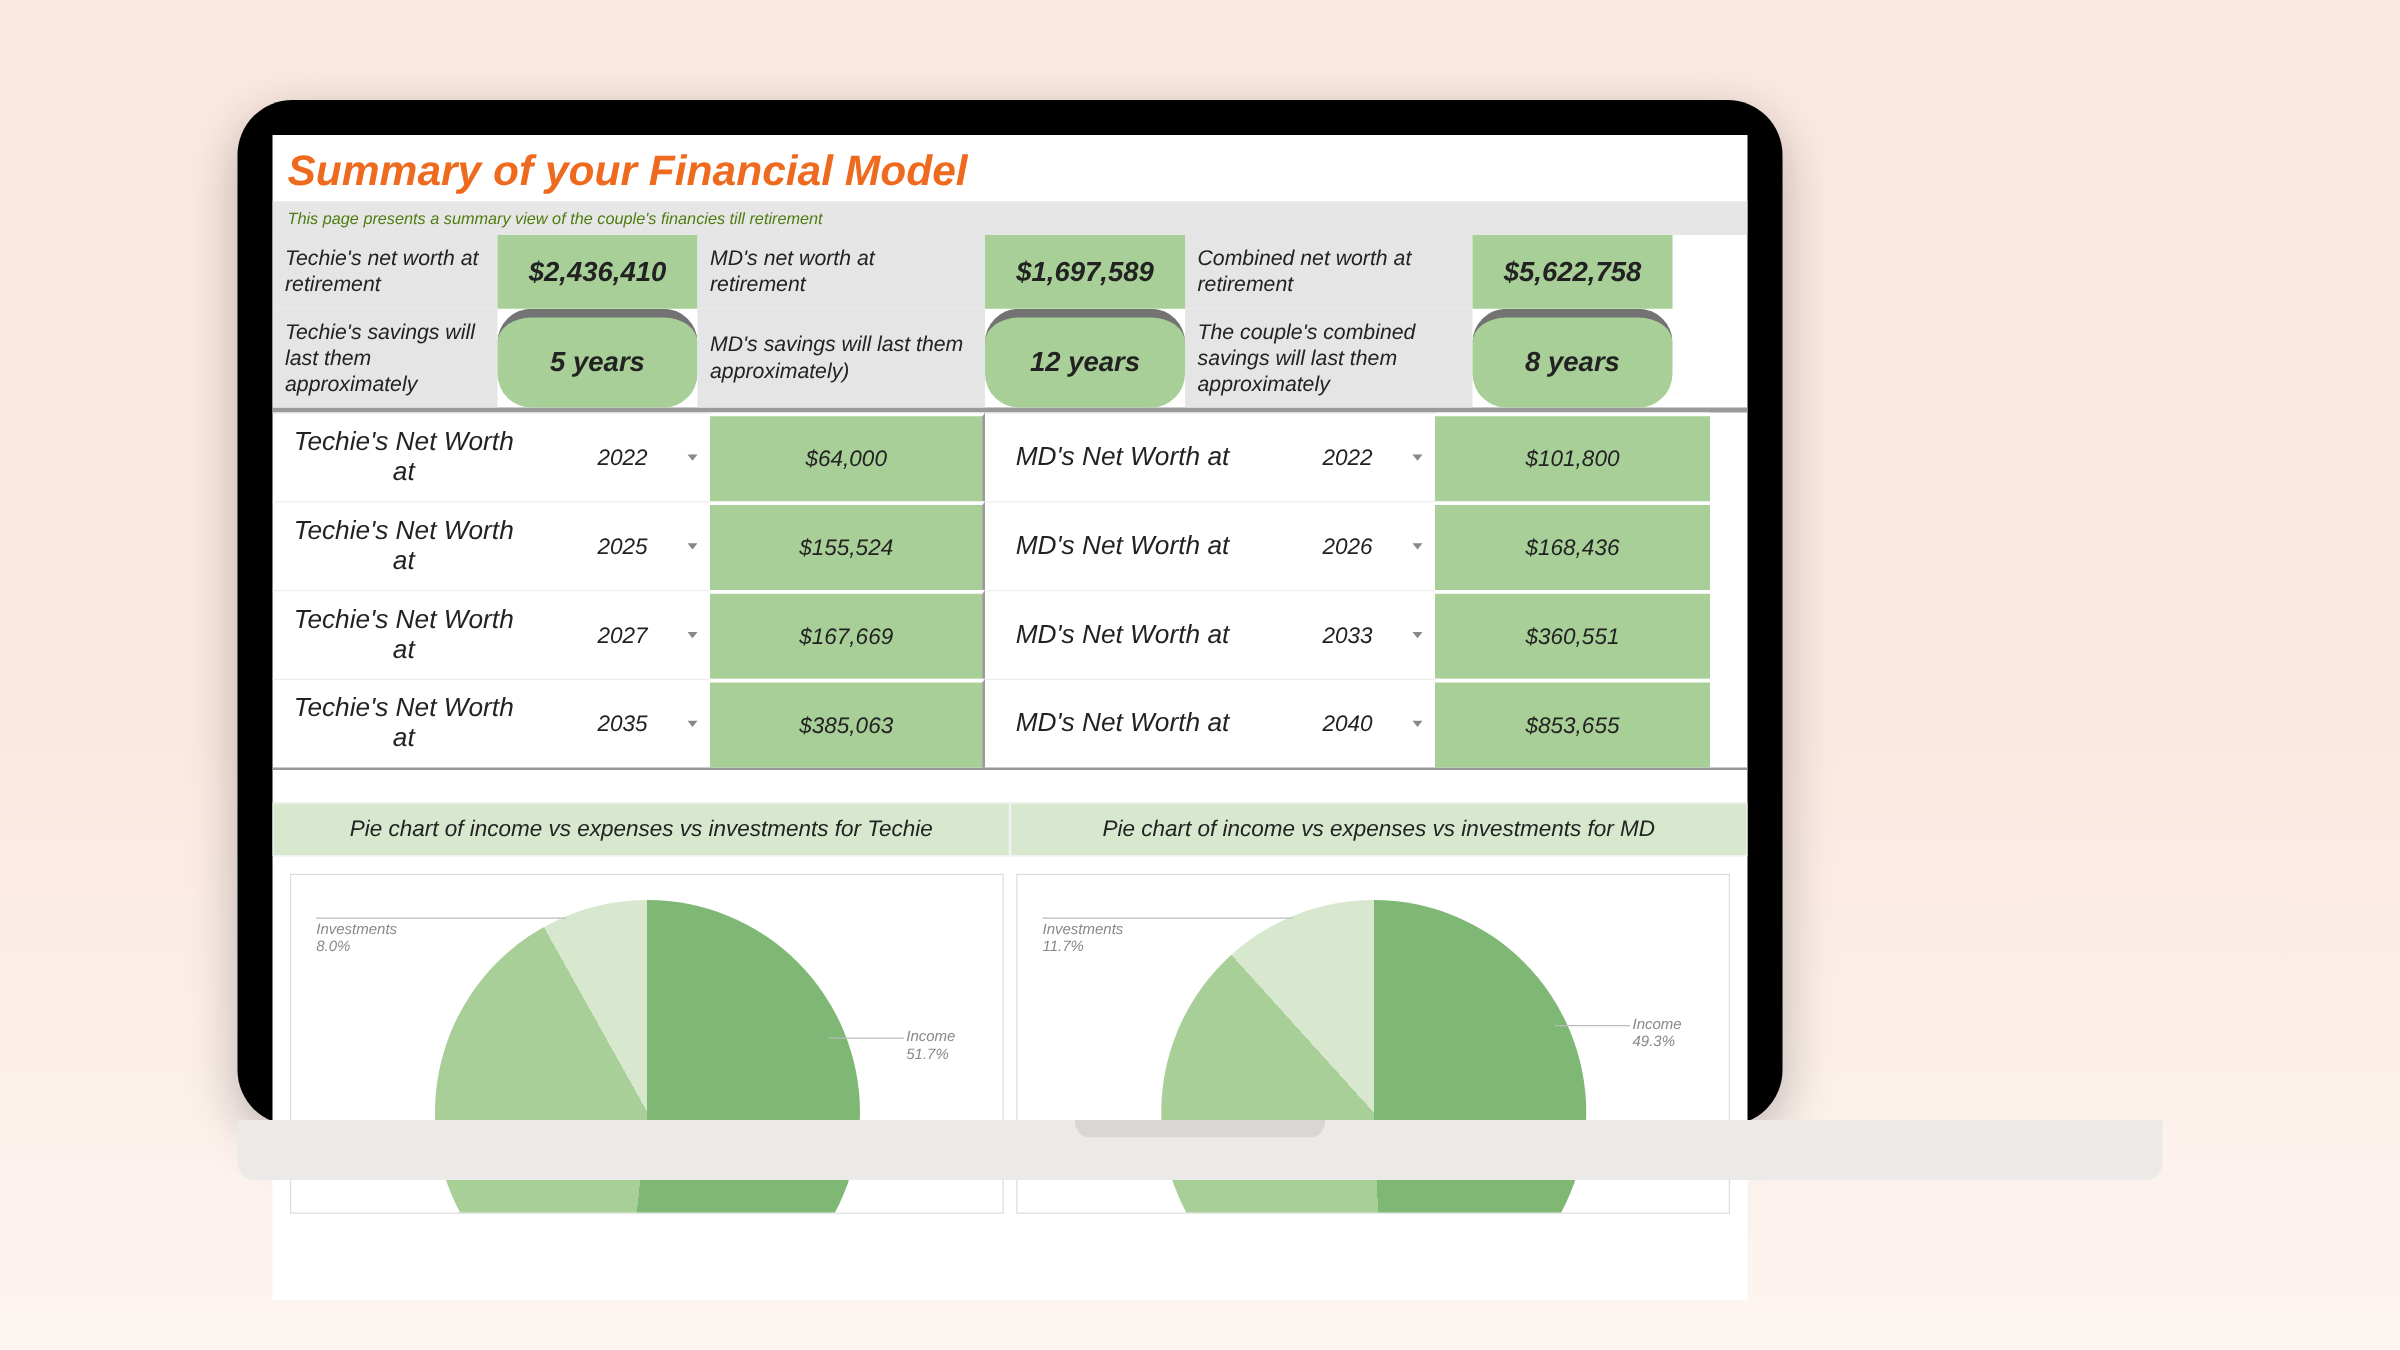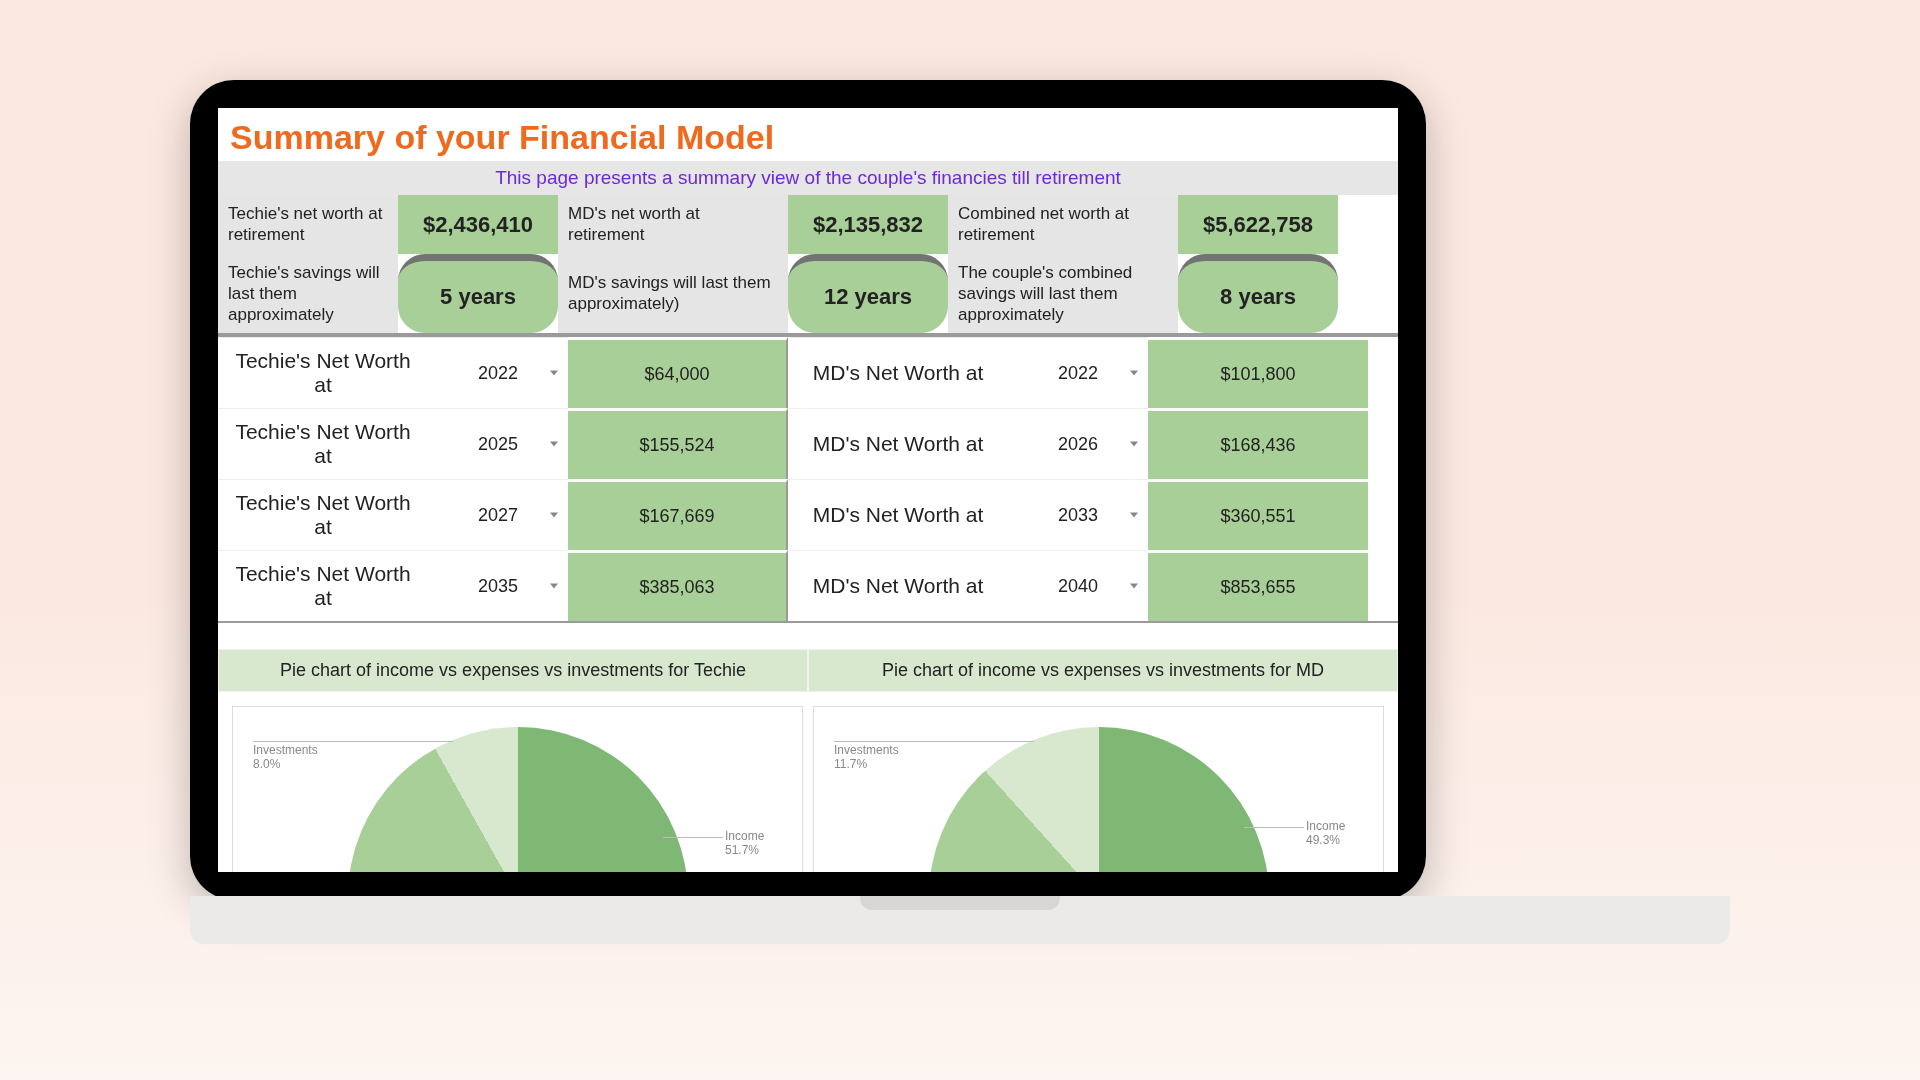--- a/index.html
+++ b/index.html
@@ -1,28 +1,28 @@
 <!DOCTYPE html>
 <html><head>
 <meta charset="utf-8">
 <style>
   html,body{margin:0;padding:0;width:1920px;height:1080px;font-family:Arial,Helvetica,sans-serif;}
   body{background:linear-gradient(to bottom,#fbe9e1 0%,#fbe9e1 55%,#fdf5f1 100%);overflow:hidden;}
 
   
   .laptop{position:absolute;left:50%;top:80px;transform:translateX(-50%);}
   .bezel{width:1236px;height:820px;background:#000;border-radius:44px;padding:28px 28px;box-sizing:border-box;box-shadow:0 12px 40px rgba(0,0,0,.25);}
-  .screen{width:1180px;height:764px;background:#fff;overflow:hidden;}
+  .screen{width:1180px;height:932px;background:#fff;overflow:hidden;font-style:italic;}
   .base{width:1540px;height:48px;background:#eceae8;border-radius:0 0 14px 14px;margin-top:-4px;position:relative;left:50%;transform:translateX(-50%);}
   .notch{width:200px;height:14px;background:#d9d7d5;border-radius:0 0 12px 12px;position:absolute;left:50%;top:0;transform:translateX(-50%);}
 
   
   .sheet{width:100%;height:100%;font-size:16px;color:#222;overflow:hidden;}
   .title{color:#ee6a1f;font-size:34px;font-weight:700;padding:10px 12px 4px;}
-  .subtitle-row{background:#e6e6e6;padding:6px 12px;font-size:19px;color:#6d28d9;text-align:center;}
+  .subtitle-row{background:#e6e6e6;padding:6px 12px;font-size:13px;color:#4d7c0f;}
 
   
   .kpi{display:grid;grid-template-columns:180px 160px 230px 160px 230px 160px;border-bottom:2px solid #9a9a9a;}
   .kpi>div{padding:8px 10px;display:flex;align-items:center;font-size:17px;line-height:1.25;}
   .kpi .label{background:#e5e5e5;}
   .kpi .val{background:#a8cf97;justify-content:center;font-weight:700;font-size:22px;}
   .kpi .valrow2{border-top:7px solid #737373;border-radius:27px;}
 
   
   .ytab{display:grid;grid-template-columns:210px 140px 220px 220px 140px 220px;border-top:2px solid #9a9a9a;border-bottom:2px solid #9a9a9a;}
@@ -51,21 +51,21 @@
     <div class="screen">
       <div class="sheet">
 
         <div class="title">Summary of your Financial Model</div>
         <div class="subtitle-row">This page presents a summary view of the couple's financies till retirement</div>
 
         <div class="kpi">
           <div class="label">Techie's net worth at retirement</div>
           <div class="val">$2,436,410</div>
           <div class="label">MD's net worth at retirement</div>
-          <div class="val">$2,135,832</div>
+          <div class="val">$1,697,589</div>
           <div class="label">Combined net worth at retirement</div>
           <div class="val">$5,622,758</div>
 
           <div class="label">Techie's savings will last them approximately</div>
           <div class="val valrow2">5 years</div>
           <div class="label">MD's savings will last them approximately)</div>
           <div class="val valrow2">12 years</div>
           <div class="label">The couple's combined savings will last them approximately</div>
           <div class="val valrow2">8 years</div>
         </div>

